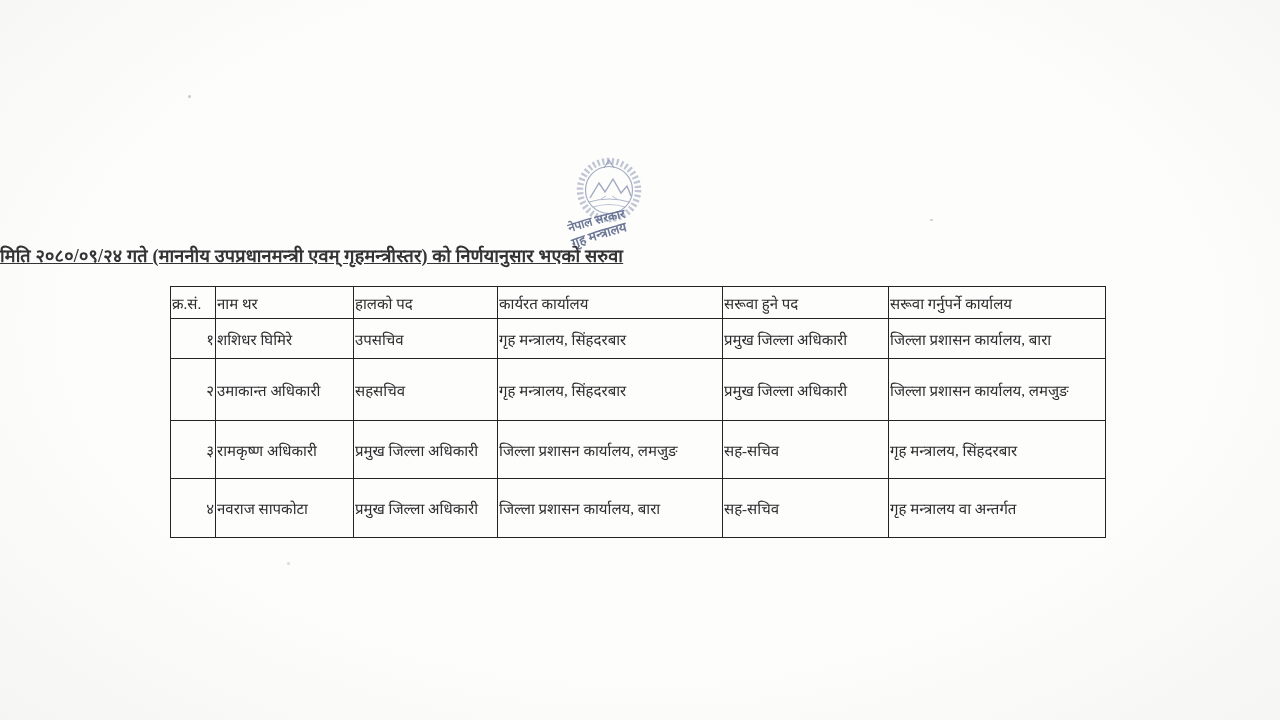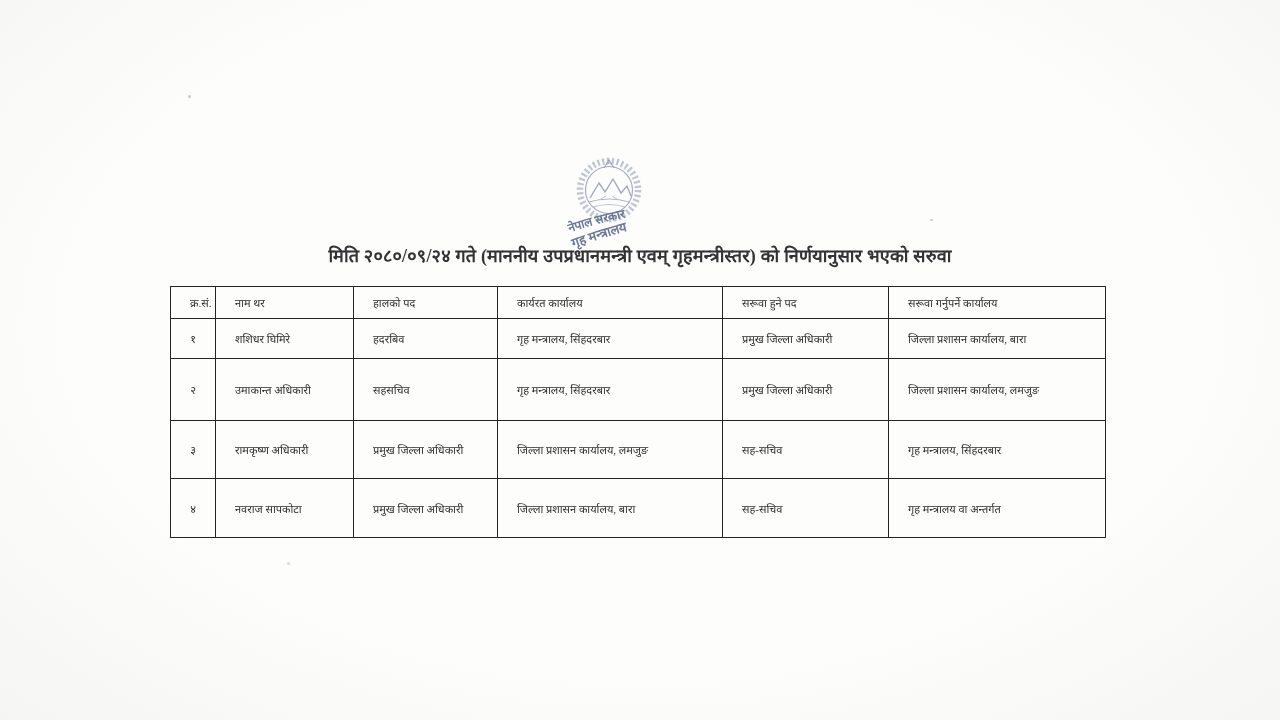--- a/index.html
+++ b/index.html
@@ -15,37 +15,37 @@
     background:
       radial-gradient(ellipse at 50% 45%, rgba(255,255,255,0) 60%, rgba(120,120,120,0.06) 100%),
       #fdfdfc;
   }
   .emblem-wrap {
     position: absolute; left: 548px; top: 154px; width: 122px; height: 98px;
     opacity: 0.82;
   }
   .doc-title {
     position: absolute; left: 0; top: 243px; width: 1280px;
-    text-align: center;
     font-size: 18px; font-weight: 600;
     letter-spacing: 0.2px;
     color: #333336;
+    text-decoration: underline;
   }
   table.transfer-table {
     position: absolute; left: 170px; top: 286px;
     width: 935px;
     border-collapse: collapse;
     table-layout: fixed;
     background: transparent;
   }
   table.transfer-table td {
     border: 1.6px solid #232323;
-    font-size: 11px;
+    font-size: 15px;
     color: #2c2c2e;
-    padding: 1px 19px;
+    padding: 1px 1px;
     vertical-align: middle;
     overflow: hidden;
     white-space: nowrap;
   }
   tr.rh  td { height: 32px; }
   tr.r1  td { height: 40px; }
   tr.r2  td { height: 62px; }
   tr.r3  td { height: 58px; }
   tr.r4  td { height: 59px; }
   td.sn { text-align: right; padding-right: 3px; }
@@ -105,21 +105,21 @@
         <td>क्र.सं.</td>
         <td>नाम थर</td>
         <td>हालको पद</td>
         <td>कार्यरत कार्यालय</td>
         <td>सरूवा हुने पद</td>
         <td>सरूवा गर्नुपर्ने कार्यालय</td>
       </tr>
       <tr class="r1">
         <td class="sn">१</td>
         <td>शशिधर घिमिरे</td>
-        <td>हदरबिव</td>
+        <td>उपसचिव</td>
         <td>गृह मन्त्रालय, सिंहदरबार</td>
         <td>प्रमुख जिल्ला अधिकारी</td>
         <td>जिल्ला प्रशासन कार्यालय, बारा</td>
       </tr>
       <tr class="r2">
         <td class="sn">२</td>
         <td>उमाकान्त अधिकारी</td>
         <td>सहसचिव</td>
         <td>गृह मन्त्रालय, सिंहदरबार</td>
         <td>प्रमुख जिल्ला अधिकारी</td>

